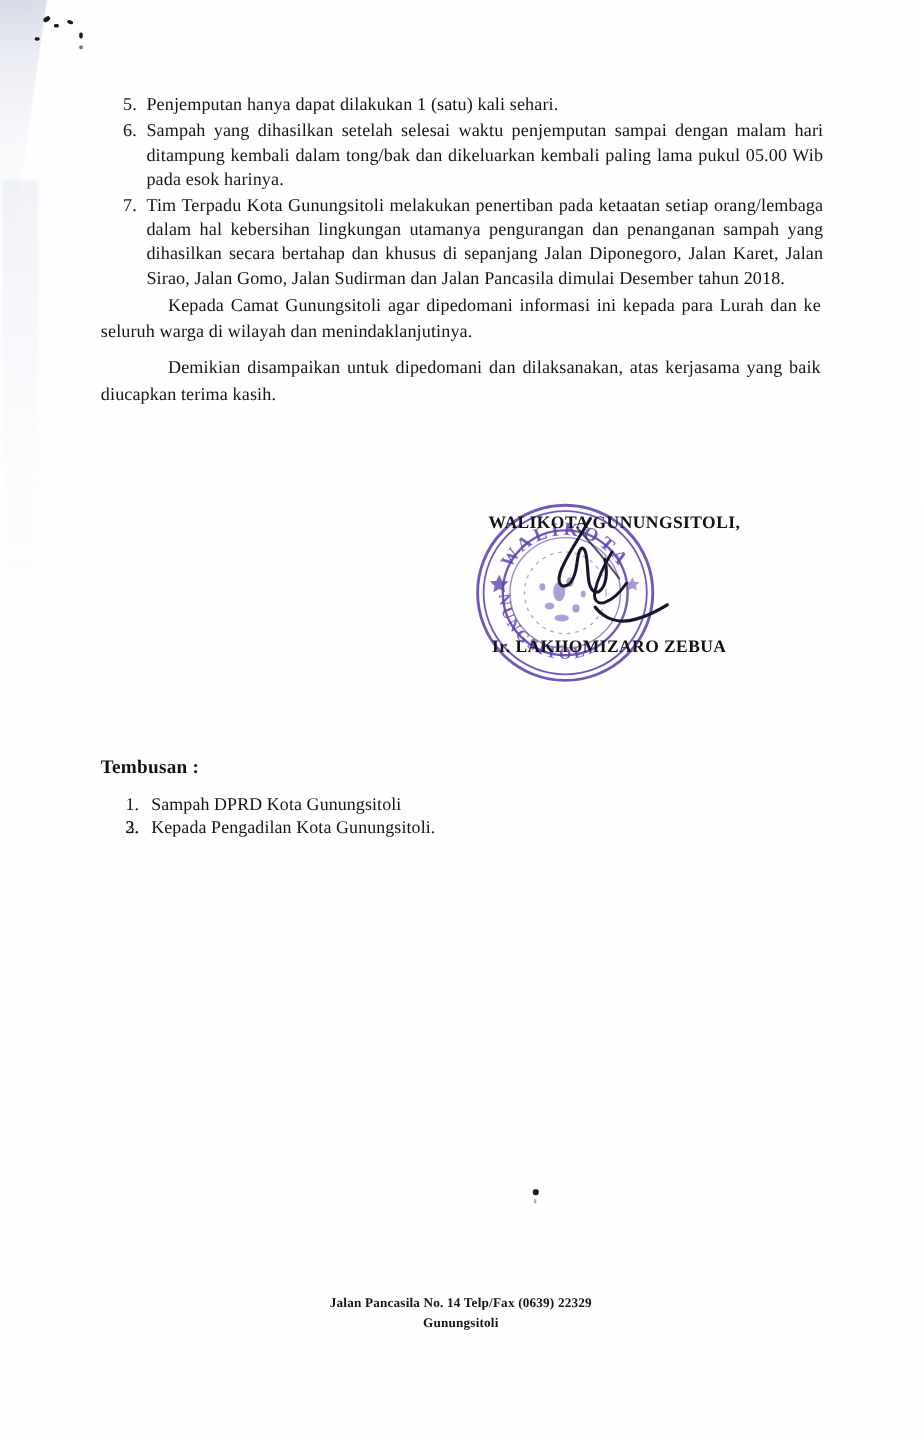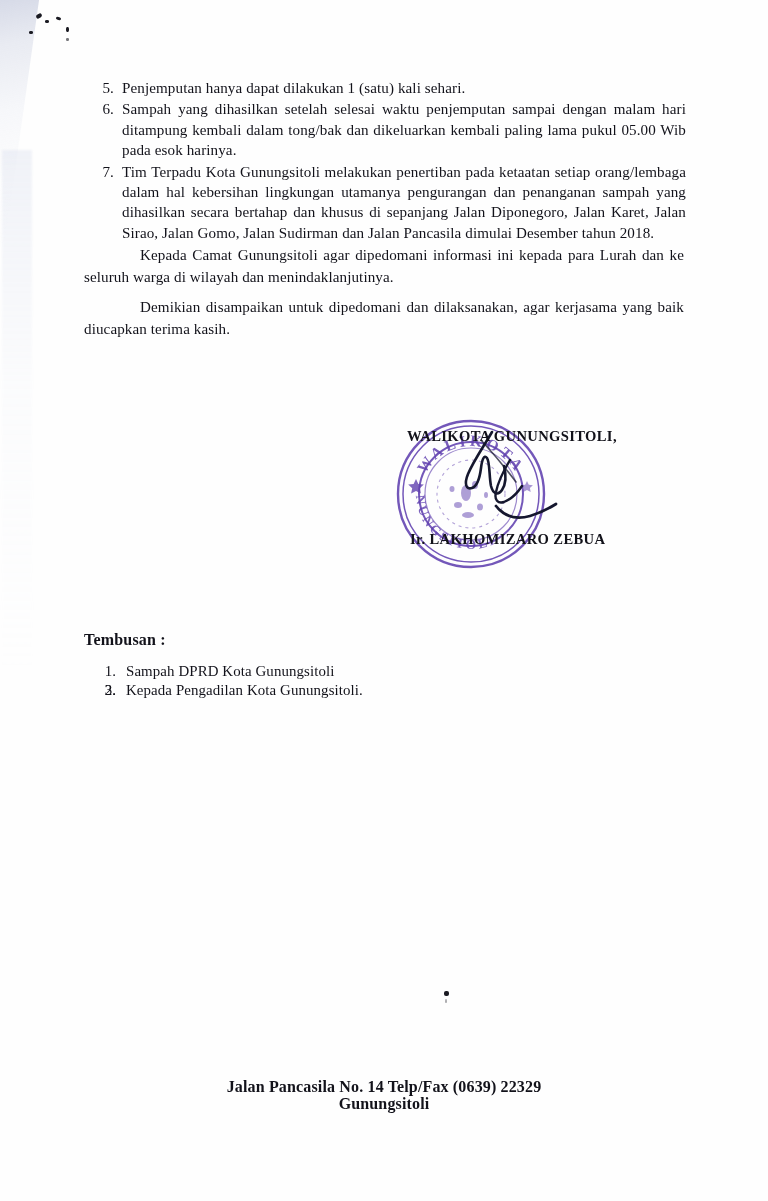--- a/index.html
+++ b/index.html
@@ -166,21 +166,21 @@
     text-align: right;
   }
 
   
   .footer {
     position: absolute;
     left: 0;
     top: 1078px;
     width: 768px;
     text-align: center;
-    font-size: 16px;
+    font-size: 11px;
     font-weight: bold;
     line-height: 17px;
     letter-spacing: .15px;
   }
 </style>
 </head>
 <body>
 
 <div class="page">
 
@@ -204,21 +204,21 @@
       <span class="num">6.</span>
       <span>Sampah yang dihasilkan  setelah selesai waktu  penjemputan sampai dengan malam hari ditampung kembali dalam tong/bak dan dikeluarkan kembali paling lama pukul 05.00 Wib pada esok harinya.</span>
     </div>
     <div class="li">
       <span class="num">7.</span>
       <span>Tim Terpadu Kota Gunungsitoli  melakukan penertiban pada  ketaatan setiap orang/lembaga dalam hal kebersihan lingkungan utamanya    pengurangan dan penanganan sampah yang dihasilkan secara bertahap dan   khusus di sepanjang Jalan Diponegoro, Jalan Karet, Jalan Sirao, Jalan Gomo, Jalan Sudirman dan Jalan Pancasila dimulai Desember tahun 2018.</span>
     </div>
   </div>
 
   <div class="para" id="para-kepada">Kepada Camat Gunungsitoli agar dipedomani informasi ini   kepada para Lurah dan ke seluruh warga di wilayah  dan  menindaklanjutinya.</div>
-  <div class="para" id="para-demikian">Demikian disampaikan untuk dipedomani dan dilaksanakan, agar kerjasama yang baik  diucapkan terima kasih.</div>
+  <div class="para" id="para-demikian">Demikian disampaikan untuk dipedomani dan dilaksanakan, atas kerjasama yang baik  diucapkan terima kasih.</div>
 
   <div class="sign-block">
 
     <div class="sign-title">WALIKOTA GUNUNGSITOLI,</div>
 
     <svg class="seal" viewBox="0 0 150 150">
       <defs>
         <path id="arcTop" d="M 24,78 A 51,51 0 0 1 126,78" fill="none"></path>
         <path id="arcBot" d="M 20,75 A 55,55 0 0 0 130,75" fill="none"></path>
       </defs>

